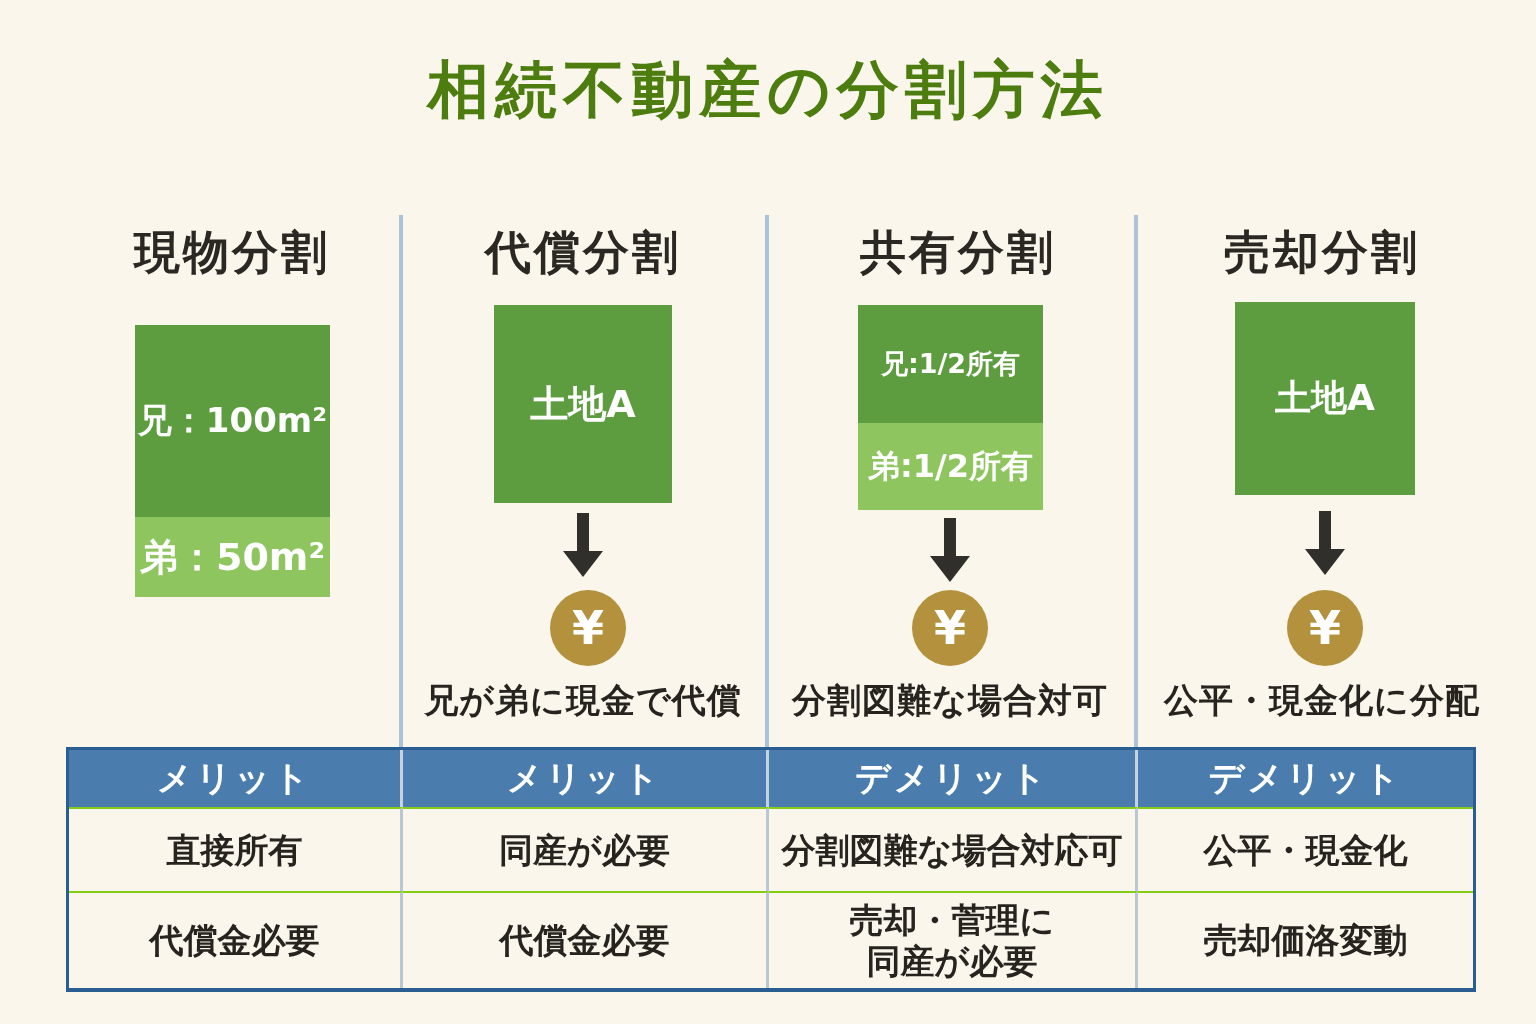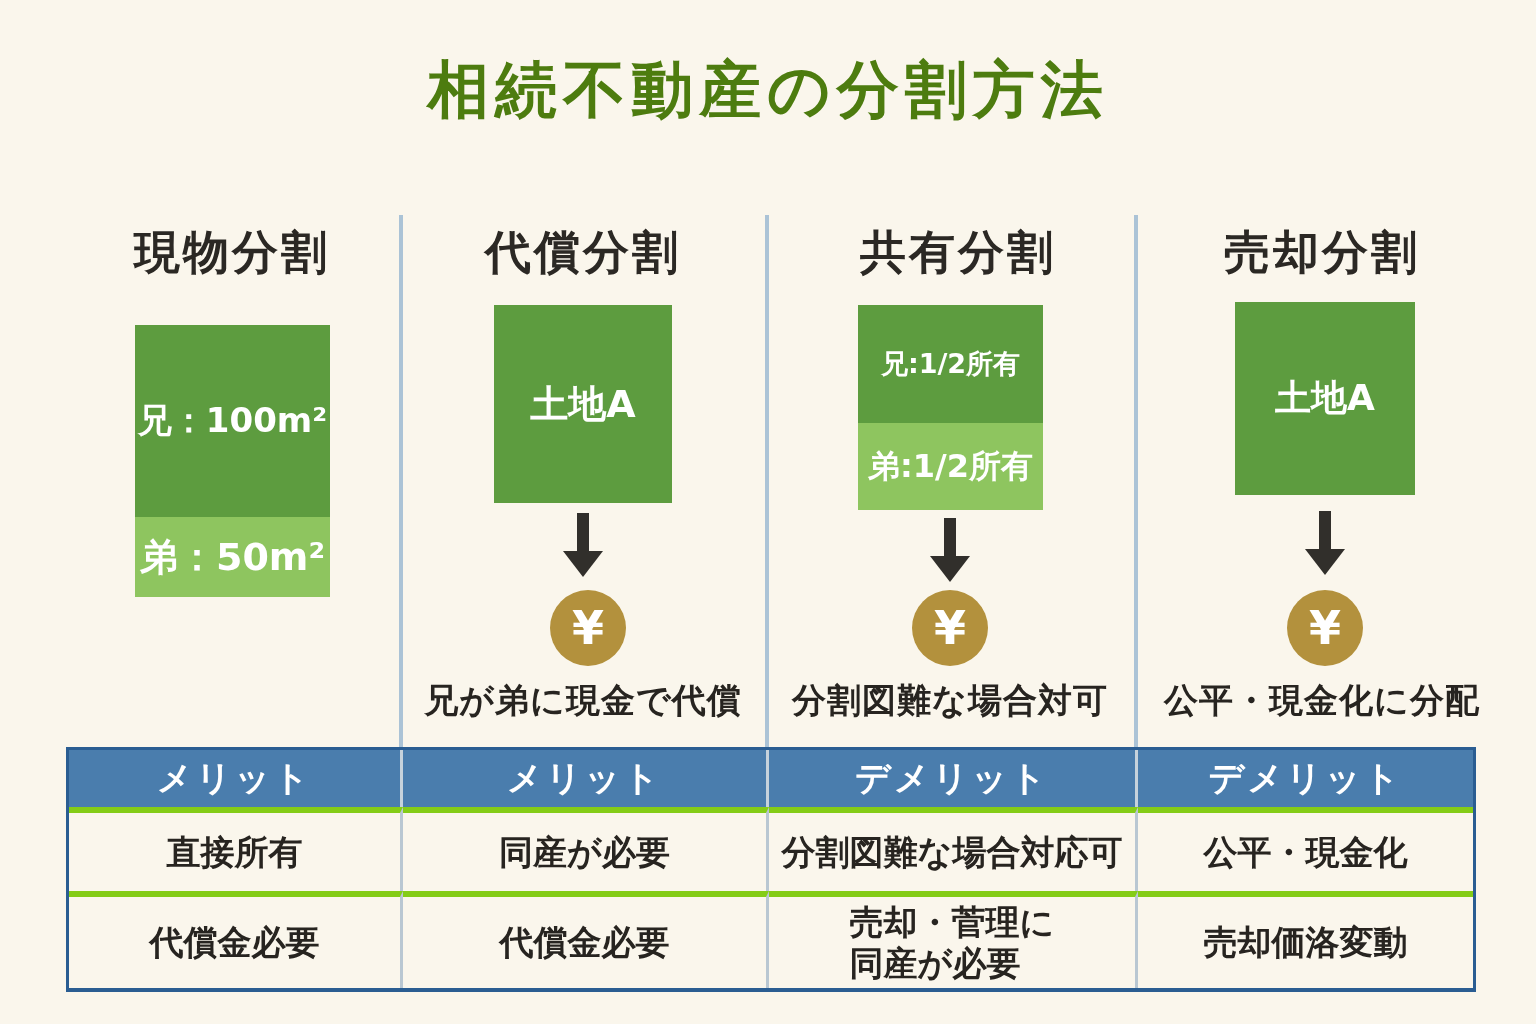--- a/index.html
+++ b/index.html
@@ -97,31 +97,31 @@
     position:absolute;left:66px;top:747px;width:1404px;height:238px;
     border:3px solid #2a5d92;border-bottom-width:4px;
     display:grid;
     grid-template-columns:334px 366px 369px 335px;
     grid-template-rows:57px 84px 97px;
     box-sizing:content-box;
     background:#faf6ec;
   }
   .merit-table .cell{
     display:flex;align-items:center;justify-content:center;
-    font-weight:bold;text-align:left;
+    font-weight:bold;text-align:center;
     border-right:3px solid #b9c7d2;
     box-sizing:border-box;
   }
   .merit-table .cell.last{border-right:none;}
   .merit-table .hcell{
     background:#4a7dad;color:#ffffff;font-size:35px;letter-spacing:3px;
     border-right-color:#c6d2dc;
   }
   .merit-table .bcell{
-    color:#272420;font-size:34px;border-top:6px solid #84cc16;
+    color:#272420;font-size:34px;border-top:2px solid #84cc16;
     white-space:pre-line;line-height:1.18;
   }
 </style>
 </head>
 <body>
 
 <div class="canvas">
 
   <div class="title">相続不動産の分割方法</div>
 

